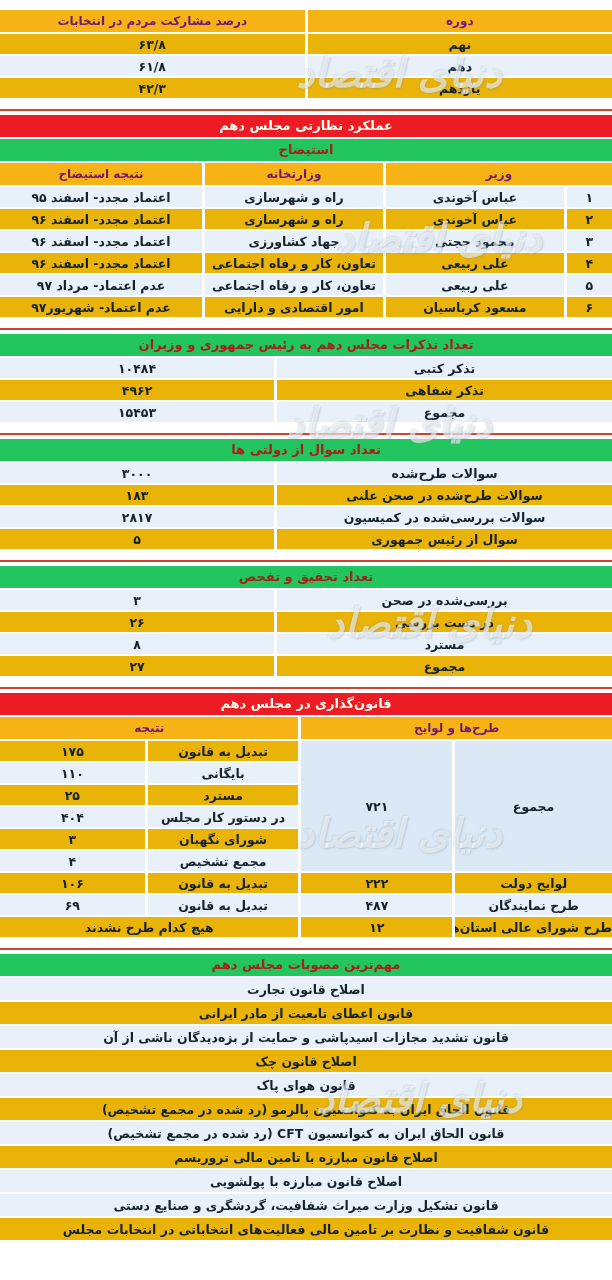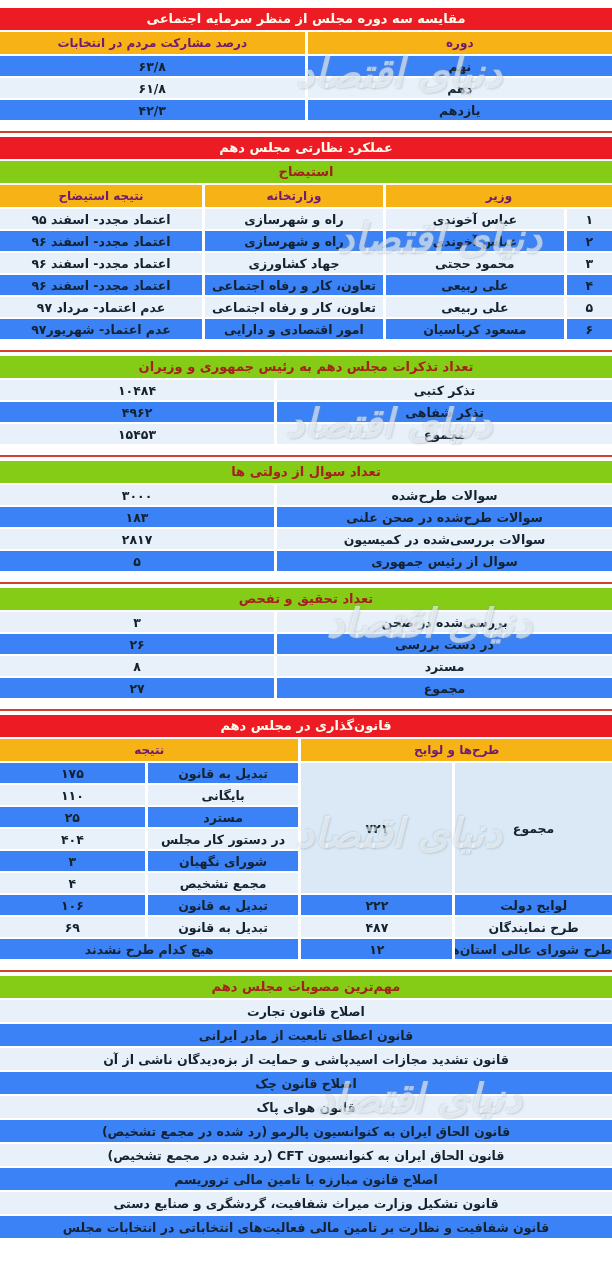--- a/index.html
+++ b/index.html
@@ -6,35 +6,35 @@
   body{
     width:612px;height:1280px;overflow:hidden;
     font-family:"DejaVu Sans","Liberation Sans",sans-serif;
     direction:rtl;
   }
   .page{position:relative;width:612px;height:1280px;padding-top:8px;box-sizing:border-box;overflow:hidden;}
   section{margin:0 0 9px 0;}
   .rule{height:2px;background:#d2412a;margin:0 0 4px 0;}
   .band{height:22px;line-height:22px;text-align:center;font-weight:bold;font-size:13px;letter-spacing:0;}
   .band.red{background:#ED1B24;color:#FFFDEE;}
-  .band.yellow{background:#84cc16;color:#A6201E;}
+  .band.yellow{background:#22c55e;color:#A6201E;}
   table{
     width:618px;margin:0 -3px;border-collapse:separate;border-spacing:3px 2px;
     table-layout:fixed;
   }
   th{
     background:#F7B216;color:#701a75;font-size:12px;font-weight:bold;
     height:22px;padding:0;text-align:center;white-space:nowrap;overflow:hidden;
   }
   td{
     text-align:center;font-size:12.5px;font-weight:bold;color:#13222e;
     height:20px;padding:0;white-space:nowrap;overflow:hidden;
   }
   .laws-table td{height:22px;}
-  td.dark{background:#3b82f6;}
+  td.dark{background:#eab308;}
   td.light{background:#E8F1F9;}
   td.merged{background:#DAE9F5;margin-left:9px;}
   .watermark{
     position:absolute;pointer-events:none;z-index:6;
     font-size:40px;font-weight:bold;font-style:italic;
     color:rgba(255,255,255,0.55);
     text-shadow:1px 1px 2px rgba(125,148,170,0.35), -1px -1px 2px rgba(125,148,170,0.2);
     white-space:nowrap;
   }
 </style>
@@ -44,21 +44,20 @@
 <div class="page">
 
   <div class="watermark" style="top:50px;right:110px;">دنیای اقتصاد</div>
   <div class="watermark" style="top:215px;right:70px;">دنیای اقتصاد</div>
   <div class="watermark" style="top:400px;right:120px;">دنیای اقتصاد</div>
   <div class="watermark" style="top:600px;right:80px;">دنیای اقتصاد</div>
   <div class="watermark" style="top:810px;right:110px;">دنیای اقتصاد</div>
   <div class="watermark" style="top:1075px;right:90px;">دنیای اقتصاد</div>
 
   <section>
-    <div class="band red">مقایسه سه دوره مجلس از منظر سرمایه اجتماعی</div>
     <table>
       <colgroup>
           <col style="width:50%">
           <col style="width:50%">
         </colgroup>
       <thead>
         <tr>
           <th>دوره</th>
           <th>درصد مشارکت مردم در انتخابات</th>
         </tr>
@@ -312,20 +311,23 @@
           <tr>
             <td class="dark">قانون الحاق ایران به کنوانسیون پالرمو (رد شده در مجمع تشخیص)</td>
           </tr>
           <tr>
             <td class="light">قانون الحاق ایران به کنوانسیون CFT (رد شده در مجمع تشخیص)</td>
           </tr>
           <tr>
             <td class="dark">اصلاح قانون مبارزه با تامین مالی تروریسم</td>
           </tr>
           <tr>
+            <td class="light">اصلاح قانون مبارزه با پولشویی</td>
+          </tr>
+          <tr>
             <td class="light">قانون تشکیل وزارت میراث شفافیت، گردشگری و صنایع دستی</td>
           </tr>
           <tr>
             <td class="dark">قانون شفافیت و نظارت بر تامین مالی فعالیت‌های انتخاباتی در انتخابات مجلس</td>
           </tr>
         </tbody>
     </table>
   </section>
 
 </div>

